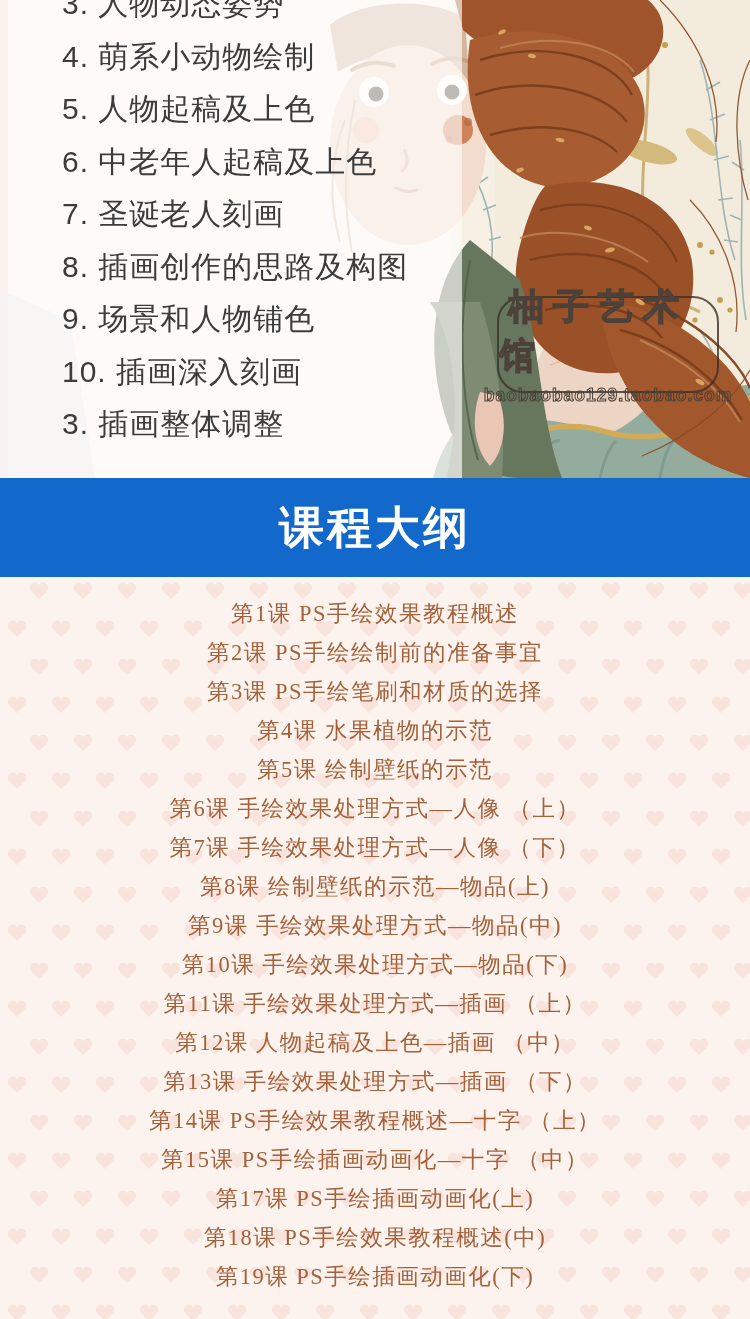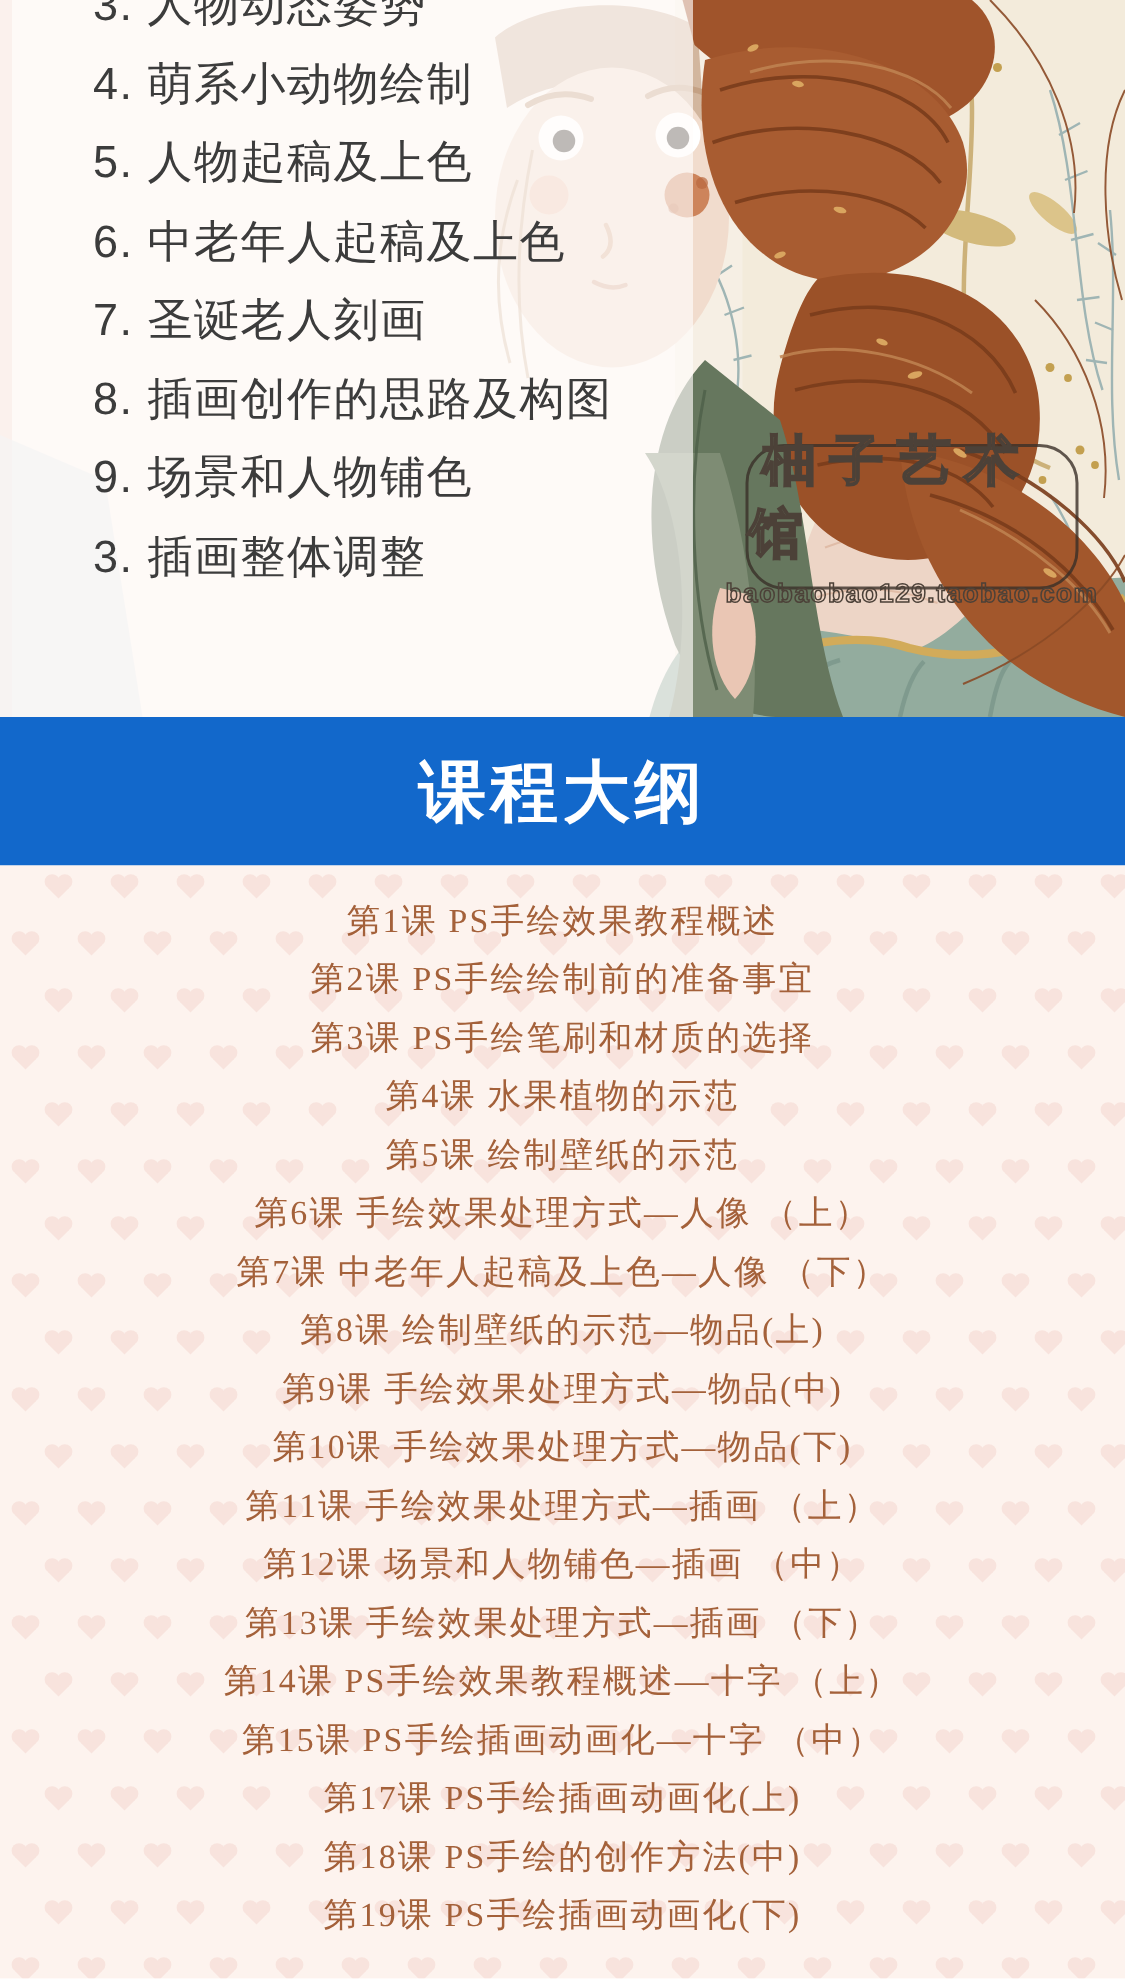--- a/index.html
+++ b/index.html
@@ -181,20 +181,21 @@
     <div class="fade-overlay"></div>
 
     <div class="course-list">
       <div class="row">3. 人物动态姿势</div>
       <div class="row">4. 萌系小动物绘制</div>
       <div class="row">5. 人物起稿及上色</div>
       <div class="row">6. 中老年人起稿及上色</div>
       <div class="row">7. 圣诞老人刻画</div>
       <div class="row">8. 插画创作的思路及构图</div>
       <div class="row">9. 场景和人物铺色</div>
+      <div class="row">10. 插画深入刻画</div>
       <div class="row">3. 插画整体调整</div>
     </div>
 
     <div class="watermark">
       <div class="shop">柚子艺术馆</div>
       <div class="url">baobaobao129.taobao.com</div>
     </div>
   </div>
 
   <div class="banner">
@@ -544,27 +545,27 @@
         <div class="heart" style="left: 672px; top: 732px;"></div>
         <div class="heart" style="left: 716px; top: 732px;"></div>
       </div>
     <div class="lessons">
       <div class="lesson-row">第1课 PS手绘效果教程概述</div>
       <div class="lesson-row">第2课 PS手绘绘制前的准备事宜</div>
       <div class="lesson-row">第3课 PS手绘笔刷和材质的选择</div>
       <div class="lesson-row">第4课 水果植物的示范</div>
       <div class="lesson-row">第5课 绘制壁纸的示范</div>
       <div class="lesson-row">第6课 手绘效果处理方式—人像 （上）</div>
-      <div class="lesson-row">第7课 中老年人起稿及上色—人像 （下）</div>
+      <div class="lesson-row">第7课 手绘效果处理方式—人像 （下）</div>
       <div class="lesson-row">第8课 绘制壁纸的示范—物品(上)</div>
       <div class="lesson-row">第9课 手绘效果处理方式—物品(中)</div>
       <div class="lesson-row">第10课 手绘效果处理方式—物品(下)</div>
       <div class="lesson-row">第11课 手绘效果处理方式—插画 （上）</div>
-      <div class="lesson-row">第12课 场景和人物铺色—插画 （中）</div>
+      <div class="lesson-row">第12课 人物起稿及上色—插画 （中）</div>
       <div class="lesson-row">第13课 手绘效果处理方式—插画 （下）</div>
       <div class="lesson-row">第14课 PS手绘效果教程概述—十字 （上）</div>
       <div class="lesson-row">第15课 PS手绘插画动画化—十字 （中）</div>
       <div class="lesson-row">第17课 PS手绘插画动画化(上)</div>
-      <div class="lesson-row">第18课 PS手绘的创作方法(中)</div>
+      <div class="lesson-row">第18课 PS手绘效果教程概述(中)</div>
       <div class="lesson-row">第19课 PS手绘插画动画化(下)</div>
     </div>
   </div>
 </div>
 
 </body></html>

